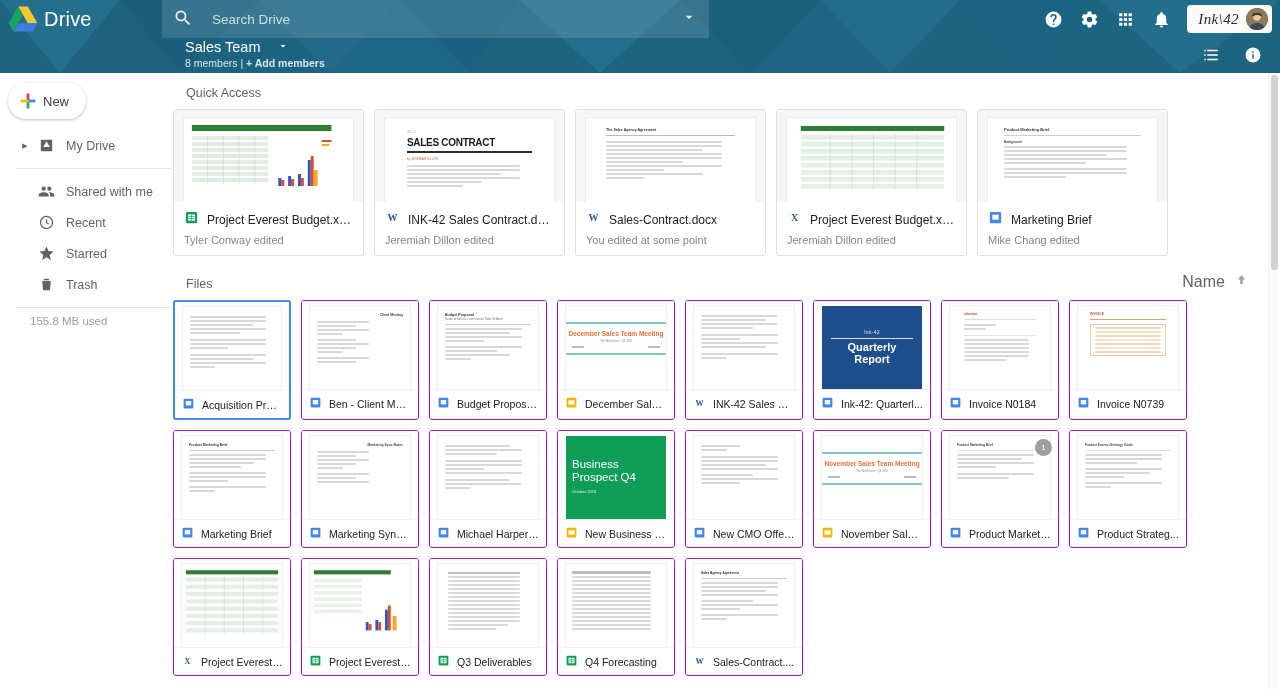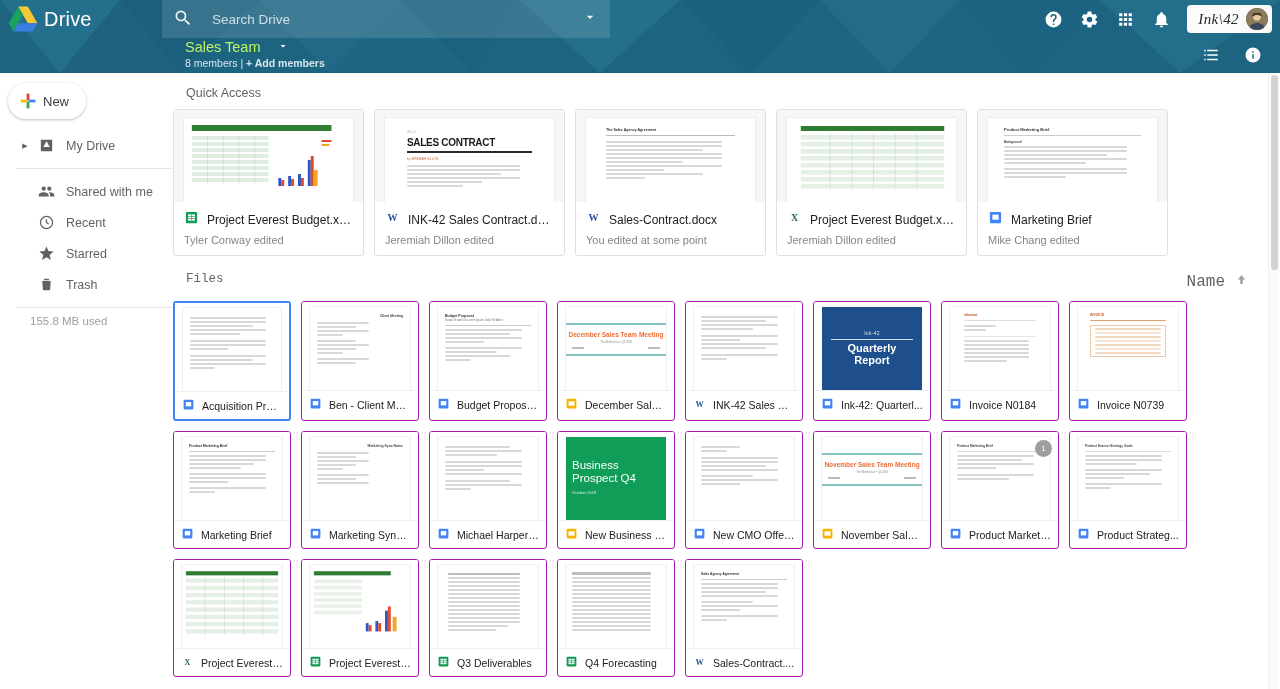--- a/index.html
+++ b/index.html
@@ -16,21 +16,21 @@
   }
   .topbar-bg { position: absolute; inset: 0; opacity: .5; }
   .tb-row1 { position: relative; height: 38px; display: flex; align-items: center; }
   .logo-wrap { display: flex; align-items: center; padding-left: 8px; width: 162px; }
   .drive-logo { width: 30px; height: 26px; position: relative; }
   .drive-word {
     color: #fff; font-size: 20px; letter-spacing: .2px;
     margin-left: 6px; font-weight: 400;
   }
   .searchbar {
-    position: relative; width: 448px; height: 38px;
+    position: relative; width: 547px; height: 38px;
     background: rgba(255,255,255,.13);
     display: flex; align-items: center;
   }
   .search-ico { width: 22px; height: 22px; margin-left: 11px; opacity: .92; }
   .search-input {
     flex: 1; background: transparent; border: 0; outline: none;
     color: #e8eff2; font-size: 13.5px; margin-left: 17px;
     font-family: "Liberation Sans", sans-serif;
   }
   .search-input::placeholder { color: #d5e3e9; opacity: .95; }
@@ -54,21 +54,21 @@
     font-size: 15px; color: #2a2a2a; letter-spacing: .4px;
   }
   .avatar-sm {
     width: 22px; height: 22px; border-radius: 50%;
     background: #6f6456; overflow: hidden; position: relative; flex: none;
   }
 
   .tb-row2 { position: relative; height: 35px; }
   .team-block { position: absolute; left: 185px; top: 1px; }
   .team-name {
-    color: #bef264; font-size: 14.5px; display: flex; align-items: flex-end; gap: 16px;
+    color: #ffffff; font-size: 14.5px; display: flex; align-items: flex-end; gap: 16px;
     cursor: pointer;
   }
   .team-sub { color: #d7e6ed; font-size: 10.5px; margin-top: 2px; }
   .team-sub b { font-weight: 700; cursor: pointer; }
   .tb-row2-right {
     position: absolute; right: 10px; top: 0; display: flex; align-items: center; gap: 8px;
   }
 
   
   .shell { display: flex; height: 616px; }
@@ -110,23 +110,22 @@
   }
   .qa-thumb { height: 92px; background: #f6f6f6; padding: 8px 10px 0; overflow: hidden; }
   .qa-thumb-inner { background: #fff; height: 100%; box-shadow: 0 0 0 1px #ececec; overflow: hidden; position: relative; }
   .qa-meta { padding: 8px 10px 9px; }
   .qa-name-row { display: flex; align-items: center; gap: 8px; }
   .qa-name { font-size: 12px; color: #202124; white-space: nowrap; overflow: hidden; text-overflow: ellipsis; }
   .qa-sub { font-size: 11px; color: #80868b; margin-top: 5px; }
 
   
   .files-head {
-    display: flex; align-items: flex-start; justify-content: space-between;
+    display: flex; align-items: flex-end; justify-content: space-between;
     padding: 16px 18px 0 14px;
-    font-family: Liberation Mono, monospace;
   }
   .files-label { font-size: 12.5px; color: #5f6368; }
   .sort-ctl { display: flex; align-items: center; gap: 9px; cursor: pointer; }
   .sort-name { font-size: 16px; color: #5f6368; }
 
   
   .grid { display: flex; flex-wrap: wrap; gap: 10px; padding: 9px 0 0 1px; }
   .fcard {
     width: 118px; background: #fff; border: 1px solid #a21caf;
     border-radius: 3px; overflow: hidden; cursor: pointer; flex: none;

